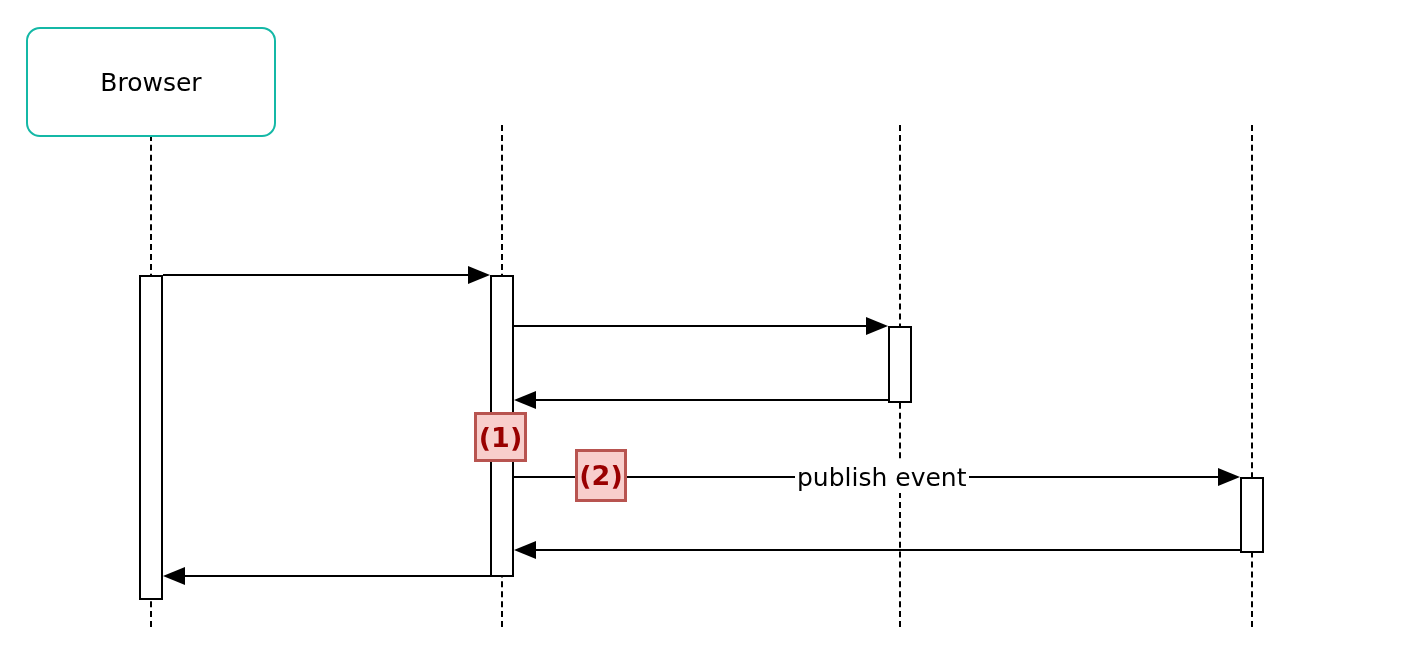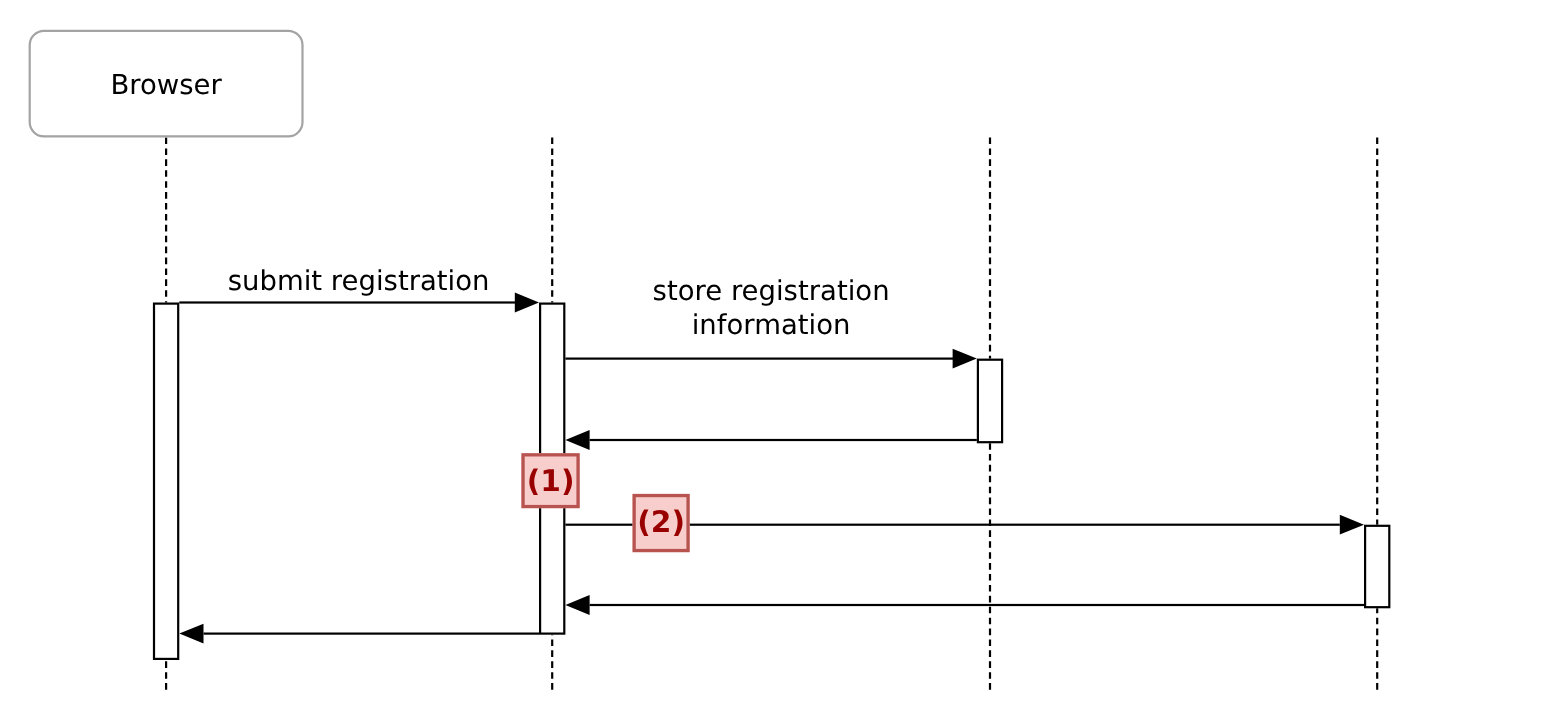--- a/index.html
+++ b/index.html
@@ -13,24 +13,24 @@
     height: 653px;
     background: #ffffff;
     font-family: "DejaVu Sans", sans-serif;
     color: #000000;
     overflow: hidden;
   }
   
   .participant {
     position: absolute;
     top: 27px;
-    height: 98px;
+    height: 110px;
     width: 250px;
     box-sizing: border-box;
-    border: 2px solid #a3a3a3;
+    border: 2px solid #14b8a6;
     border-radius: 14px;
     background: #ffffff;
     display: flex;
     align-items: center;
     justify-content: center;
     font-size: 25px;
     z-index: 3;
   }
   
   .lifeline {
@@ -106,32 +106,31 @@
   <div class="lifeline" style="left:899px"></div>
   <div class="lifeline" style="left:1251px"></div>
 
   <div class="participant" style="left:26px">Browser</div>
 
   <div class="activation" style="left:139px;top:275px;height:325px"></div>
   <div class="activation" style="left:490px;top:275px;height:302px"></div>
   <div class="activation" style="left:888px;top:326px;height:77px"></div>
   <div class="activation" style="left:1240px;top:477px;height:76px"></div>
 
-  <div class="msg-label" style="left:166px;top:240px;width:320px">submit registration</div>
   <div class="msg-line" style="left:163px;top:274px;width:307px"></div>
   <div class="arrowhead right" style="left:468px;top:266px"></div>
 
-  <div class="msg-label" style="left:551px;top:249px;width:300px">store registration information</div>
   <div class="msg-line" style="left:514px;top:325px;width:354px"></div>
   <div class="arrowhead right" style="left:866px;top:317px"></div>
 
   <div class="msg-line" style="left:536px;top:399px;width:352px"></div>
   <div class="arrowhead left" style="left:514px;top:391px"></div>
 
   <div class="msg-line" style="left:514px;top:476px;width:704px"></div>
+  <div class="msg-label on-line" style="left:795px;top:462px">publish event</div>
   <div class="arrowhead right" style="left:1218px;top:468px"></div>
 
   <div class="msg-line" style="left:536px;top:549px;width:704px"></div>
   <div class="arrowhead left" style="left:514px;top:541px"></div>
 
   <div class="msg-line" style="left:185px;top:575px;width:305px"></div>
   <div class="arrowhead left" style="left:163px;top:567px"></div>
 
   <div class="badge" id="badge-1" style="left: 474px; top: 412px; width: 53px; height: 50px; background: rgb(248, 206, 204); border-color: rgb(184, 84, 80); color: rgb(153, 0, 0);">(1)</div>
   <div class="badge" id="badge-2" style="left: 575px; top: 449px; width: 52px; height: 53px; background: rgb(248, 206, 204); border-color: rgb(184, 84, 80); color: rgb(153, 0, 0);">(2)</div>

